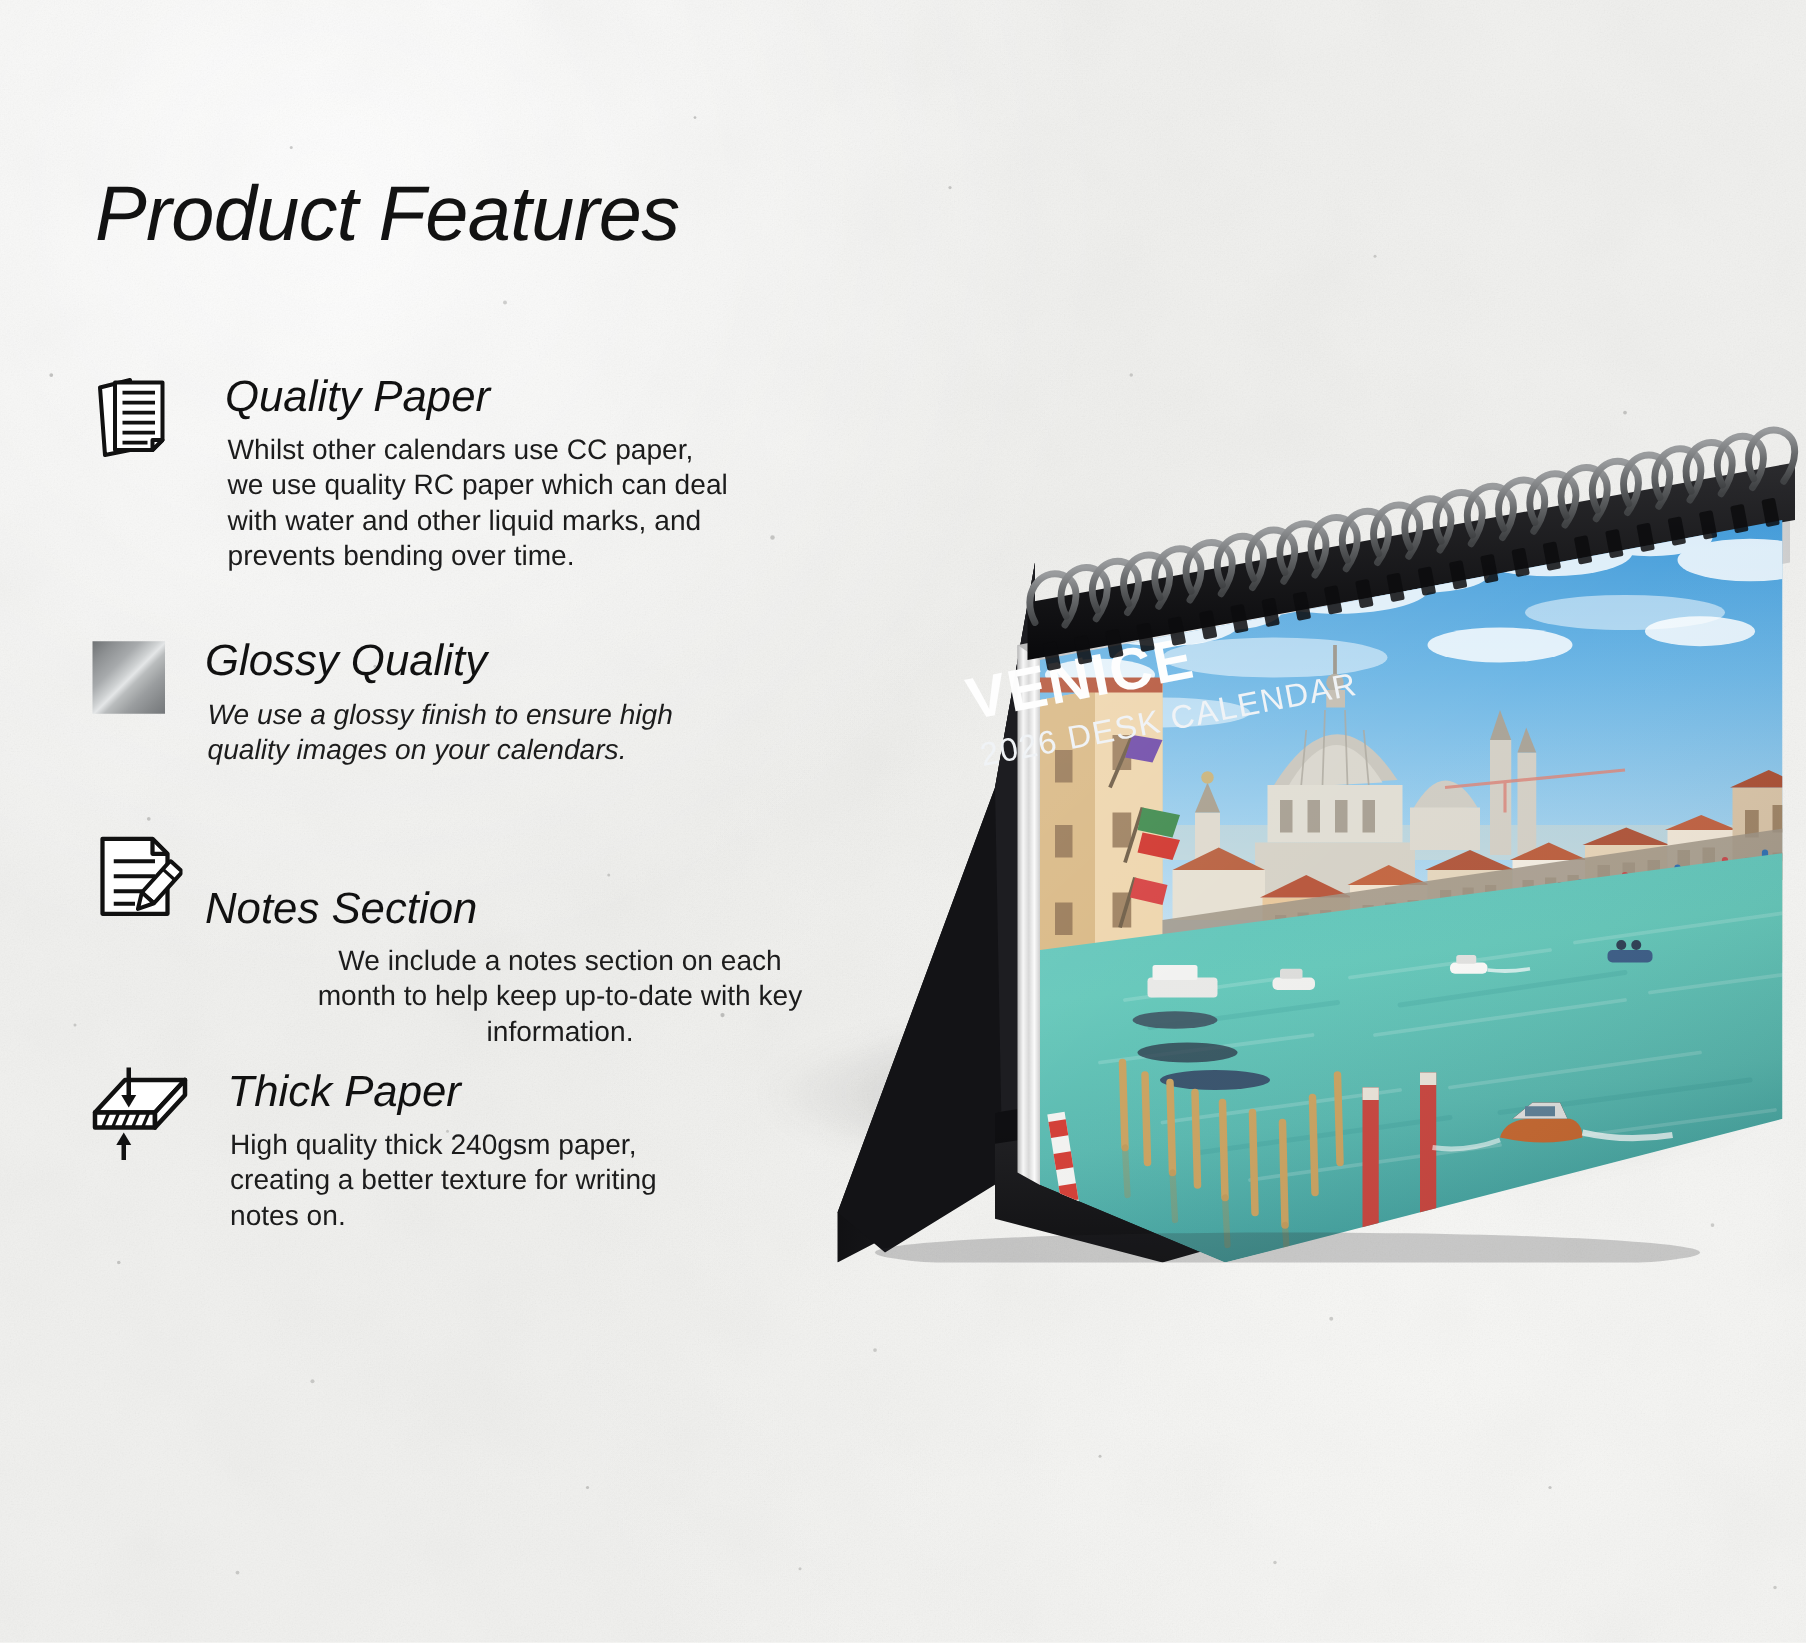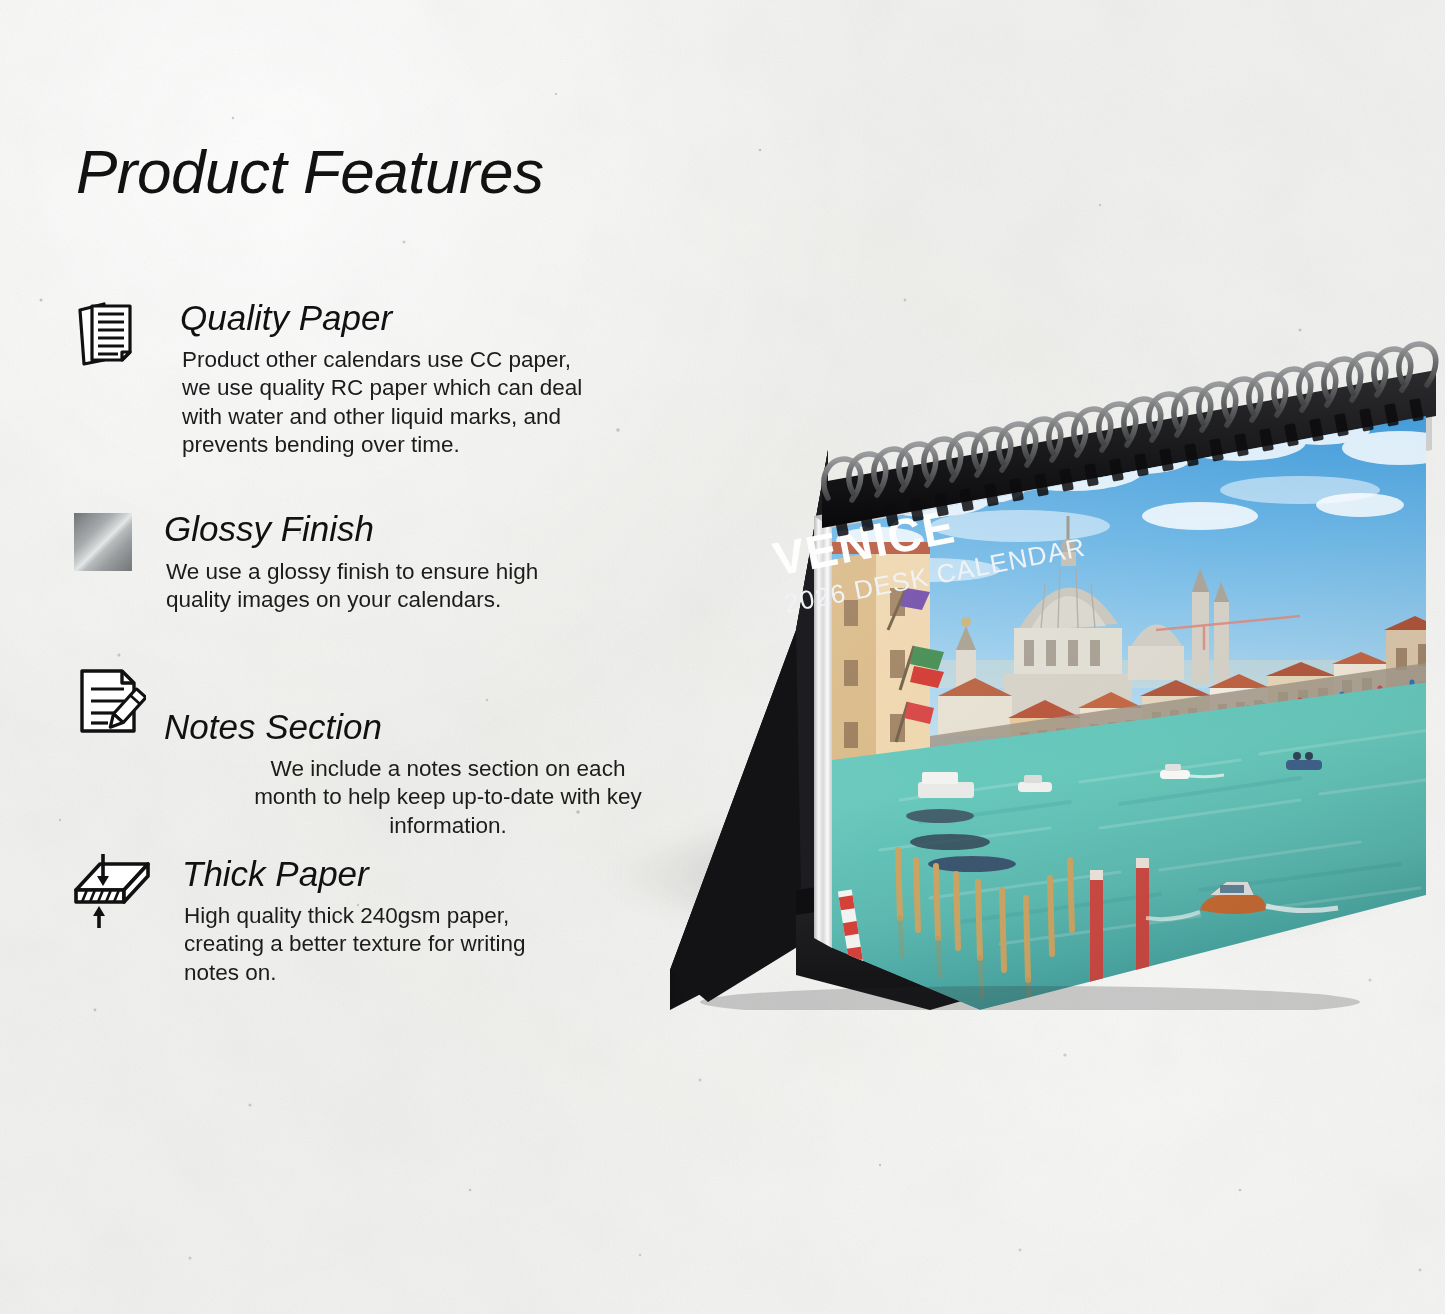--- a/index.html
+++ b/index.html
@@ -92,21 +92,21 @@
   }
 
   
   #feature-quality-paper      { top: 296px; }
   #feature-quality-paper .feature-body     { left: 94px; top: 4px; margin-left: 16px; }
   #feature-quality-paper .feature-text     { margin-top: 9px; margin-left: 2px; }
 
   
   #feature-glossy-finish      { top: 505px; }
   #feature-glossy-finish .feature-body     { left: 94px; top: 6px; }
-  #feature-glossy-finish .feature-text     { margin-top: 10px; margin-left: 2px; }
+  #feature-glossy-finish .feature-text     { margin-top: 10px; margin-left: 2px; font-style: italic; }
 
   
   #feature-notes-section      { top: 663px; }
   #feature-notes-section .feature-body     { left: 94px; top: 4px; margin-top: 42px; }
   #feature-notes-section .feature-text     { margin-top: 9px; margin-left: 8px; text-align: center; }
 
   
   #feature-thick-paper        { top: 848px; }
   #feature-thick-paper .feature-body       { left: 112px; top: 8px; }
   #feature-thick-paper .feature-text       { margin-top: 9px; margin-left: 2px; }
@@ -242,33 +242,33 @@
           <line x1="28" y1="26" x2="54" y2="26"></line>
           <line x1="28" y1="34" x2="54" y2="34"></line>
           <line x1="28" y1="42" x2="54" y2="42"></line>
           <line x1="28" y1="50" x2="54" y2="50"></line>
           <line x1="28" y1="58" x2="48" y2="58"></line>
         </g>
       </svg>
     </div>
     <div class="feature-body">
       <div class="feature-heading">Quality Paper</div>
-      <div class="feature-text">Product other calendars use CC paper,
+      <div class="feature-text">Whilst other calendars use CC paper,
 we use quality RC paper which can deal
 with water and other liquid marks, and
 prevents bending over time.</div>
     </div>
   </div>
 
   <div class="feature" id="feature-glossy-finish">
     <div class="feature-icon">
       <div class="gloss-swatch"></div>
     </div>
     <div class="feature-body">
-      <div class="feature-heading">Glossy Finish</div>
+      <div class="feature-heading">Glossy Quality</div>
       <div class="feature-text">We use a glossy finish to ensure high
 quality images on your calendars.</div>
     </div>
   </div>
 
   <div class="feature" id="feature-notes-section">
     <div class="feature-icon">
       <svg width="76" height="76" viewBox="0 0 76 76" xmlns="http://www.w3.org/2000/svg">
         <path d="M12 8 L52 8 L64 20 L64 68 L12 68 Z" fill="#ffffff" stroke="#111111" stroke-width="3.4" stroke-linejoin="round"></path>
         <path d="M52 8 L52 20 L64 20" fill="none" stroke="#111111" stroke-width="3.4" stroke-linejoin="round"></path>

